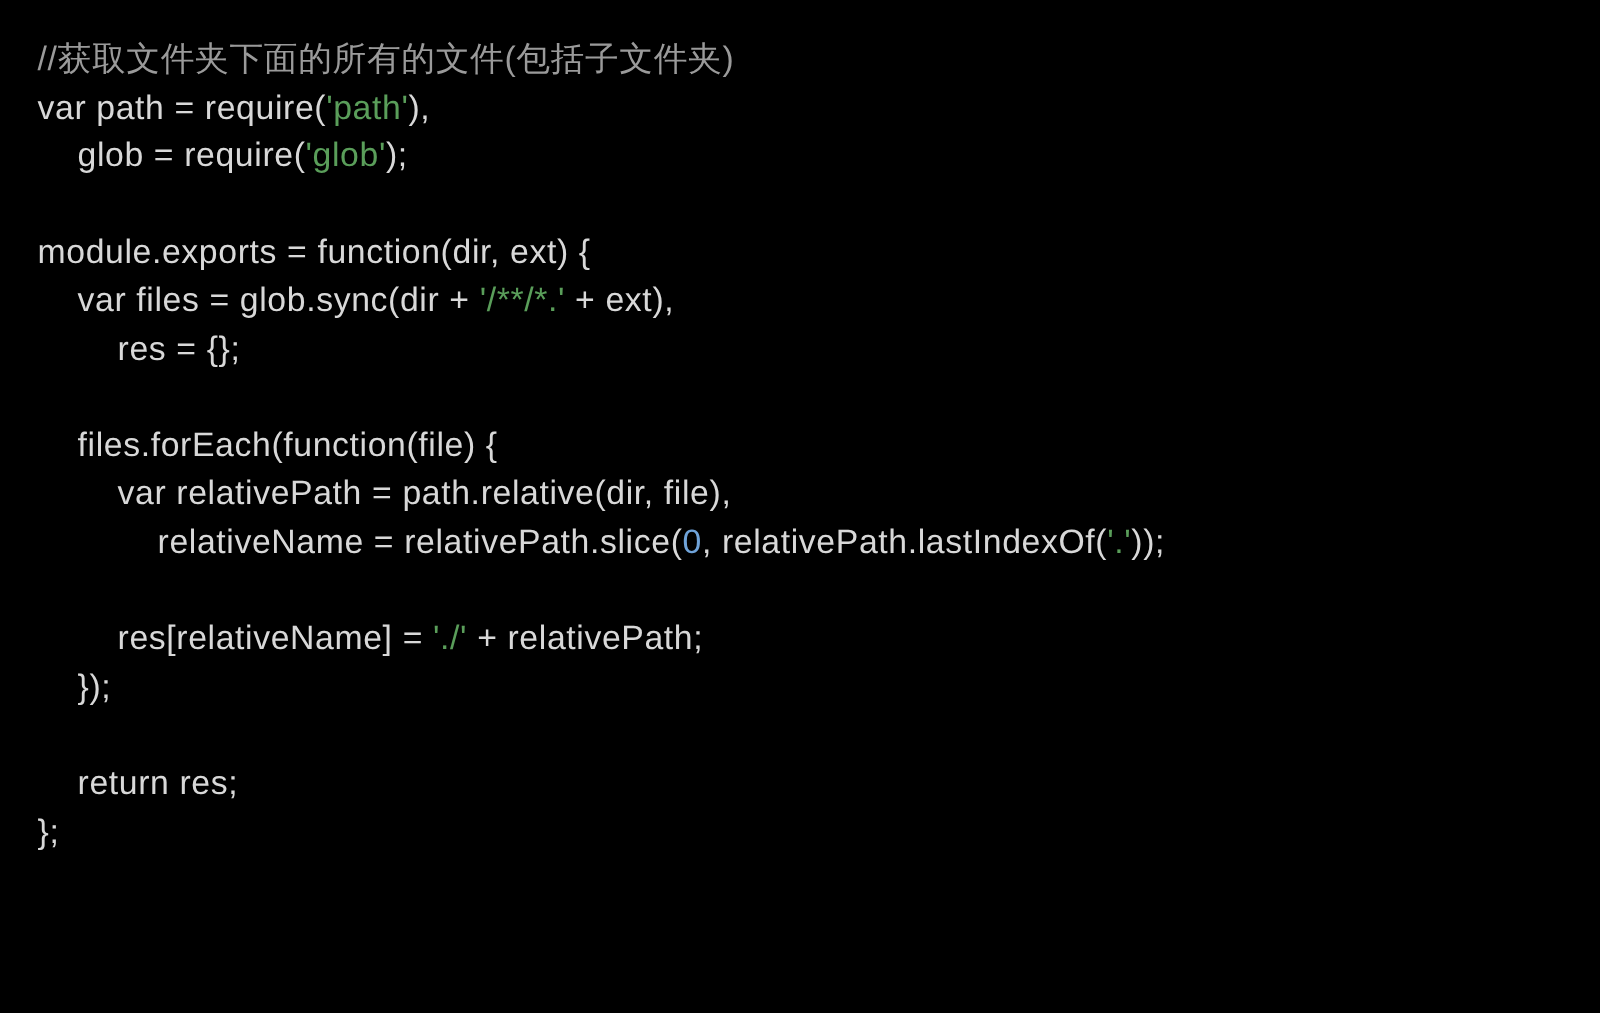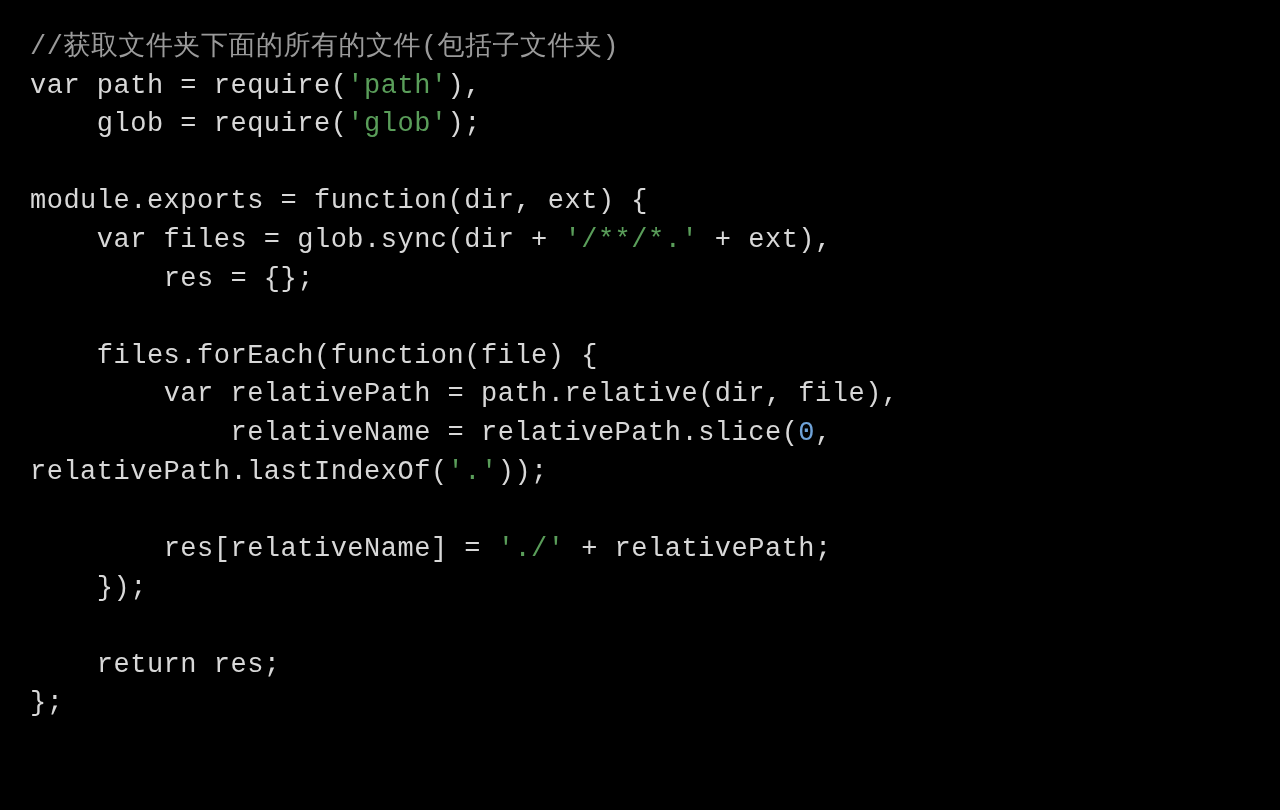--- a/index.html
+++ b/index.html
@@ -16,21 +16,21 @@
       font-family: "Courier New", Courier, monospace;
       font-size: 27px;
       line-height: 1.43;
       color: #d8d8d8;
       font-weight: normal;
       letter-spacing: 0.5px;
     }
     pre {
       white-space: pre-wrap;
       word-wrap: break-word;
-      font-family: Liberation Mono, monospace;
+      font-family: Liberation Sans, sans-serif;
     }
     .c { color: #9a9a9a; }      
     .k { color: #d8d8d8; }      
     .o { color: #d8d8d8; }      
     .s { color: #5a9e5a; }      
     .n { color: #6fa3d9; }      
     .i { color: #d8d8d8; }      
   </style>
 </head>
 <body>

